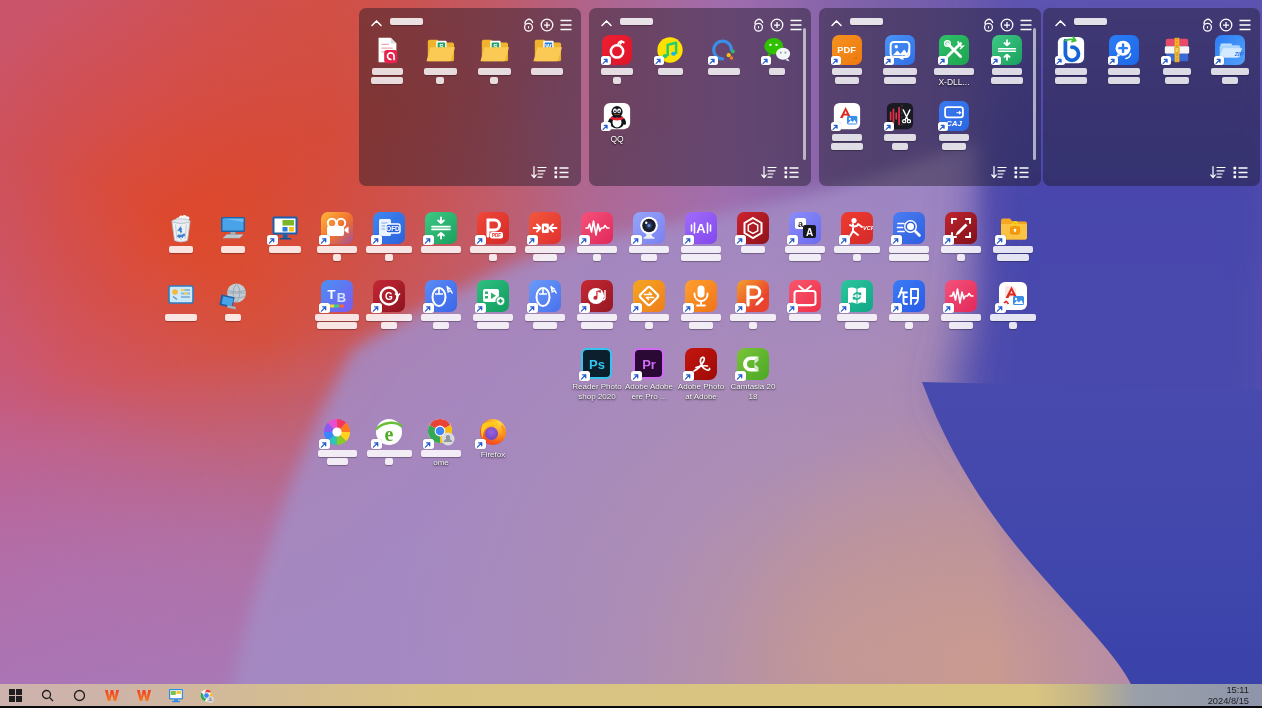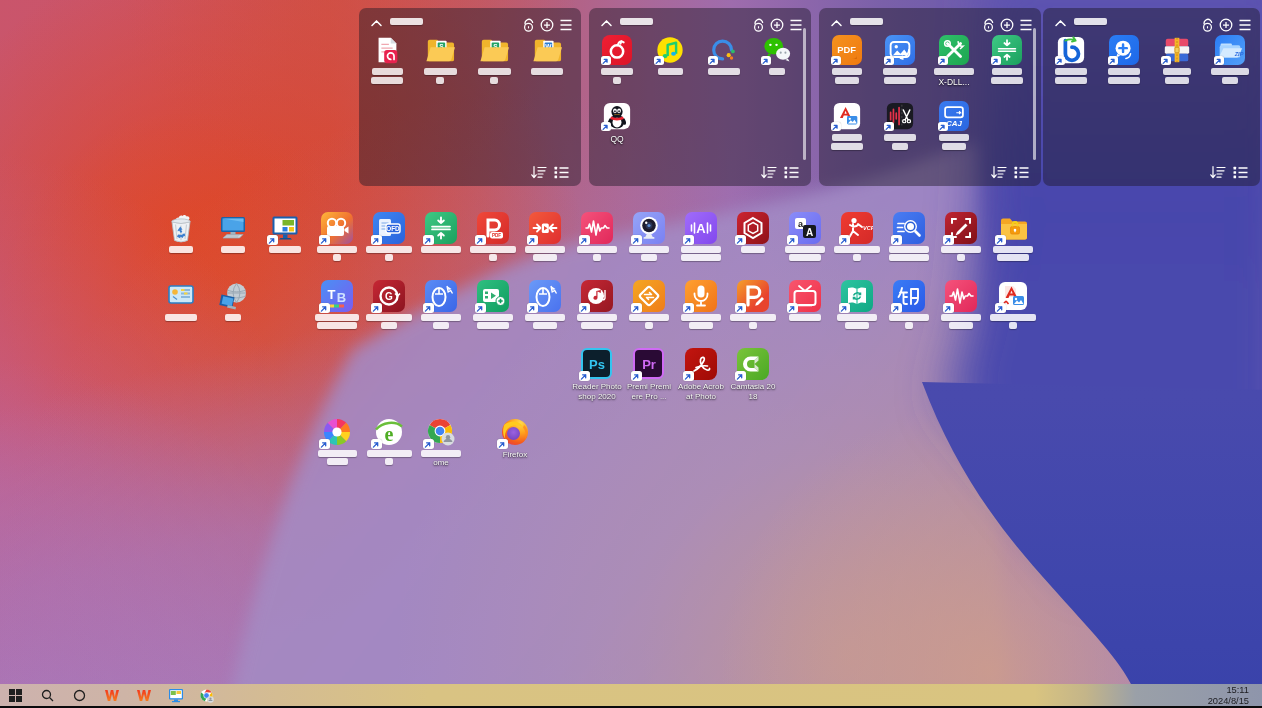--- a/index.html
+++ b/index.html
@@ -764,40 +764,40 @@
       <svg class="abs" style="left:0;top:0" width="32" height="32" viewBox="0 0 32 32">
         <text x="16" y="21" font-size="13" font-weight="bold" fill="#d06af5" text-anchor="middle" font-family="Liberation Sans">Pr</text>
       </svg>
       <div class="sc">
         <svg width="11" height="11" viewBox="0 0 11 11">
           <path d="M2.5 8.5L7 4M7 4H3.8M7 4v3.2" stroke="#2a5fd0" stroke-width="1.4" fill="none" stroke-linecap="round" stroke-linejoin="round"></path>
         </svg>
       </div>
     </div>
     <div class="lb">
-      <span class="tx">Premi Premi</span>
+      <span class="tx">Adobe Adobe</span>
       <span class="tx">ere Pro ...</span>
     </div>
   </div>
 <div class="di" style="left:671px;top:348px;width:60px">
     <div class="art">
       <div class="sq" style="background:linear-gradient(135deg,#c3150f,#9e0b06);border-radius:8px"></div>
       <svg class="abs" style="left:0;top:0" width="32" height="32" viewBox="0 0 32 32">
         <path d="M9 23c4-2 8-6.5 10-10.5 1.5-3.5-2.5-4.5-3.5-1-.8 3.5 1.5 9 6.5 10.5 2 .5 3-.5 2.5-1.5" stroke="#fff" stroke-width="1.7" fill="none" stroke-linecap="round"></path>
         <path d="M11 19.5c3.5-1.5 8-2 11.5-1.5" stroke="#fff" stroke-width="1.7" fill="none" stroke-linecap="round"></path>
       </svg>
       <div class="sc">
         <svg width="11" height="11" viewBox="0 0 11 11">
           <path d="M2.5 8.5L7 4M7 4H3.8M7 4v3.2" stroke="#2a5fd0" stroke-width="1.4" fill="none" stroke-linecap="round" stroke-linejoin="round"></path>
         </svg>
       </div>
     </div>
     <div class="lb">
-      <span class="tx">Adobe Acrob</span>
-      <span class="tx">at Photo</span>
+      <span class="tx">Adobe Photo</span>
+      <span class="tx">at Adobe</span>
     </div>
   </div>
 <div class="di" style="left:723px;top:348px;width:60px">
     <div class="art">
       <div class="sq" style="background:linear-gradient(135deg,#7ac43a,#4aa824);border-radius:8px"></div>
       <svg class="abs" style="left:0;top:0" width="32" height="32" viewBox="0 0 32 32">
         <path d="M21.5 8.5h-8a7.5 7.5 0 0 0 0 15h8l-4-3.5h-3.5a4 4 0 0 1 0-8h3.5z" fill="#fff"></path>
         <path d="M21.5 8.5v4l-4 3.5v-4zM21.5 23.5v-4l-4-3.5v4z" fill="#d8e8d0"></path>
       </svg>
       <div class="sc">
@@ -870,21 +870,21 @@
         <svg width="11" height="11" viewBox="0 0 11 11">
           <path d="M2.5 8.5L7 4M7 4H3.8M7 4v3.2" stroke="#2a5fd0" stroke-width="1.4" fill="none" stroke-linecap="round" stroke-linejoin="round"></path>
         </svg>
       </div>
     </div>
     <div class="lb">
       <i class="tb" style="width:40px"></i>
       <span class="tx">ome</span>
     </div>
   </div>
-<div class="di" style="left:485px;top:416px;width:60px">
+<div class="di" style="left:463px;top:416px;width:60px">
     <div class="art">
       <svg class="abs" style="left:0;top:0" width="32" height="32" viewBox="0 0 32 32">
         <defs>
           <radialGradient id="fx1" cx=".72" cy=".15" r="1.1">
             <stop offset="0" stop-color="#ffd84a"></stop>
             <stop offset=".35" stop-color="#ffa31e"></stop>
             <stop offset=".7" stop-color="#f4581e"></stop>
             <stop offset="1" stop-color="#e22a64"></stop>
           </radialGradient>
           <radialGradient id="fx2" cx=".5" cy=".4" r=".8">

